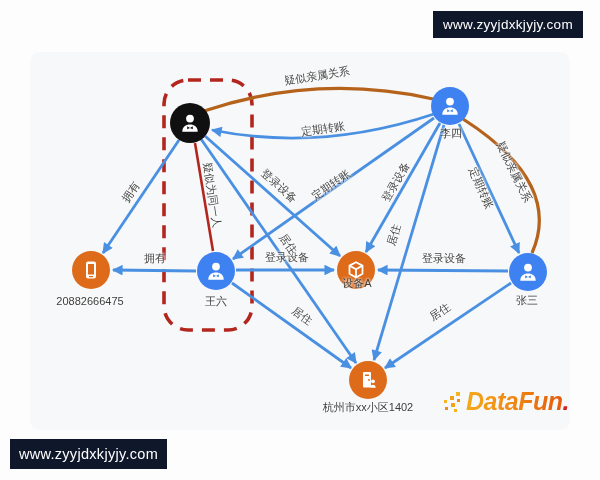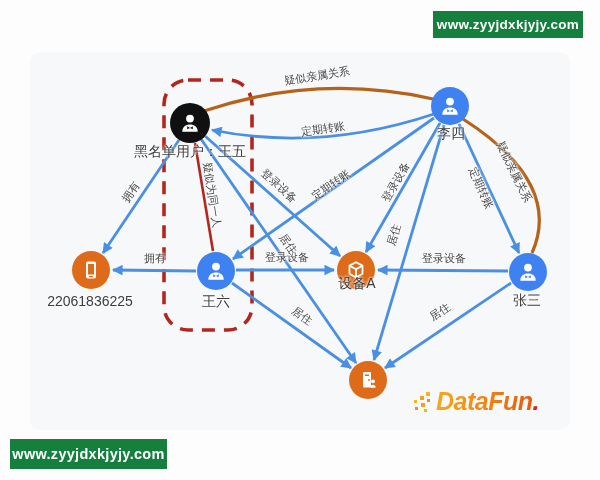--- a/index.html
+++ b/index.html
@@ -10,33 +10,33 @@
            background:#f7f8fa; border-radius:10px; }
   svg.edges { position:absolute; left:0; top:0; width:600px; height:480px; }
 
   .node { position:absolute; display:flex; align-items:center; justify-content:center;
           border-radius:50%; width:38px; height:38px; }
   .node svg { width:24px; height:24px; display:block; }
   .n-blue  { background:#3d82f0; }
   .n-orange{ background:#dd6b1a; }
   .n-black { background:#101010; }
 
-  .nlabel { position:absolute; text-align:center; font-size:14px; color:#3c3c3c;
+  .nlabel { position:absolute; text-align:center; font-size:11px; color:#3c3c3c;
             line-height:13px; white-space:nowrap; transform:translate(-50%,0);
             text-shadow:0 0 3px #fff, 0 0 3px #fff; }
 
   .elabel { position:absolute; font-size:11px; color:#454545; white-space:nowrap;
             transform-origin:center; text-shadow:0 0 3px #fff,0 0 3px #fff,0 0 4px #fff; }
 
-  .wm { position:absolute; background:#15803d; color:#ffffff; font-weight:bold;
+  .wm { position:absolute; background:#0f172a; color:#ffffff; font-weight:normal;
         display:flex; align-items:center; justify-content:center; letter-spacing:.3px; }
   .wm-tr { left:433px; top:11px; width:150px; height:27px; font-size:13.5px; }
   .wm-bl { left:10px;  top:439px; width:157px; height:30px; font-size:14.5px; }
 
-  .logo { position:absolute; left:412px; top:387px; display:flex; align-items:flex-start;text-align:right; }
+  .logo { position:absolute; left:442px; top:387px; display:flex; align-items:flex-start;text-align:right; }
   .logo-dots { margin-top:3px; margin-right:2px; }
   .logo-text { font-size:25px; font-weight:800; font-style:italic; letter-spacing:-0.5px;
                color:#ee7d12; background:linear-gradient(90deg,#f4a91b 0%,#ef8312 55%,#e45a0d 100%);
                -webkit-background-clip:text; background-clip:text; }
   @supports ((-webkit-background-clip:text) or (background-clip:text)) {
     .logo-text { color:transparent; }
   }
   .logo-dot { font-size:25px; font-weight:800; font-style:italic; color:#d21f1f; }
 </style>
 </head>
@@ -93,21 +93,20 @@
   <div class="elabel" style="left:440px;top:312px;transform:translate(-50%,-50%) rotate(-34deg);">居住</div>
   <div class="elabel" style="left:212px;top:195px;transform:translate(-50%,-50%) rotate(81deg);">疑似为同一人</div>
 
   <div class="node n-black" style="left:170px;top:103px;width:40px;height:40px;">
     <svg viewBox="0 0 24 24">
       <circle cx="12" cy="7.6" r="3.9" fill="#fff"></circle>
       <path d="M4.3 20.4c0-4.2 3.5-6.8 7.7-6.8s7.7 2.6 7.7 6.8v.4H4.3z" fill="#fff"></path>
       <path d="M9.2 15.2l2.8 1.7 2.8-1.7v3l-2.8-1.1-2.8 1.1z" fill="#101010"></path>
     </svg>
   </div>
-  <div class="nlabel" style="left:190px;top:145px;">黑名单用户：王五</div>
 
   <div class="node n-blue" style="left:431px;top:87px;">
     <svg viewBox="0 0 24 24">
       <circle cx="12" cy="7.6" r="3.9" fill="#fff"></circle>
       <path d="M4.3 20.4c0-4.2 3.5-6.8 7.7-6.8s7.7 2.6 7.7 6.8v.4H4.3z" fill="#fff"></path>
       <path d="M9.2 15.2l2.8 1.7 2.8-1.7v3l-2.8-1.1-2.8 1.1z" fill="#3d82f0"></path>
     </svg>
   </div>
   <div class="nlabel" style="left:451px;top:127px;">李四</div>
 
@@ -129,39 +128,40 @@
   </div>
   <div class="nlabel" style="left:527px;top:294px;">张三</div>
 
   <div class="node n-orange" style="left:72px;top:251px;">
     <svg viewBox="0 0 24 24">
       <rect x="7" y="3.5" width="10" height="17" rx="2" fill="#fff"></rect>
       <rect x="9" y="6" width="6" height="10.5" fill="#dd6b1a"></rect>
       <rect x="10" y="18" width="4" height="1.2" fill="#dd6b1a"></rect>
     </svg>
   </div>
-  <div class="nlabel" style="left:90px;top:295px;">22061836225</div>
+  <div class="nlabel" style="left:90px;top:295px;">20882666475</div>
 
   <div class="node n-orange" style="left:337px;top:251px;">
     <svg viewBox="0 0 24 24">
       <path d="M12 4.2l6.5 3.4v8.1L12 19.6l-6.5-3.9V7.6z" fill="none" stroke="#fff" stroke-width="1.8" stroke-linejoin="round"></path>
       <path d="M5.5 7.6L12 11.2l6.5-3.6M12 11.2v8.4" fill="none" stroke="#fff" stroke-width="1.8" stroke-linejoin="round"></path>
     </svg>
   </div>
   <div class="nlabel" style="left:357px;top:277px;">设备A</div>
 
   <div class="node n-orange" style="left:349px;top:361px;">
     <svg viewBox="0 0 24 24">
       <rect x="7" y="4" width="8" height="15.5" rx="1" fill="#fff"></rect>
       <rect x="9" y="6.5" width="4" height="1.5" fill="#dd6b1a"></rect>
       <circle cx="13" cy="12" r="0.9" fill="#dd6b1a"></circle>
       <circle cx="17" cy="13.3" r="1.9" fill="#fff"></circle>
       <path d="M14.3 19.8c0-1.9 1.2-3 2.7-3s2.7 1.1 2.7 3z" fill="#fff"></path>
     </svg>
   </div>
+  <div class="nlabel" style="left:368px;top:401px;">杭州市xx小区1402</div>
 
   <div class="logo">
     <svg class="logo-dots" width="22" height="24" viewBox="0 0 22 24">
       <rect x="14" y="2" width="4" height="4" fill="#f6b51e"></rect>
       <rect x="8" y="6" width="4" height="4" fill="#f2a11a"></rect>
       <rect x="15" y="9" width="3" height="3" fill="#ef8d16"></rect>
       <rect x="2" y="10" width="3" height="3" fill="#f6b51e"></rect>
       <rect x="9" y="13" width="4" height="4" fill="#f2a11a"></rect>
       <rect x="3" y="17" width="3" height="3" fill="#ef8d16"></rect>
       <rect x="12" y="19" width="3" height="3" fill="#f6b51e"></rect>

